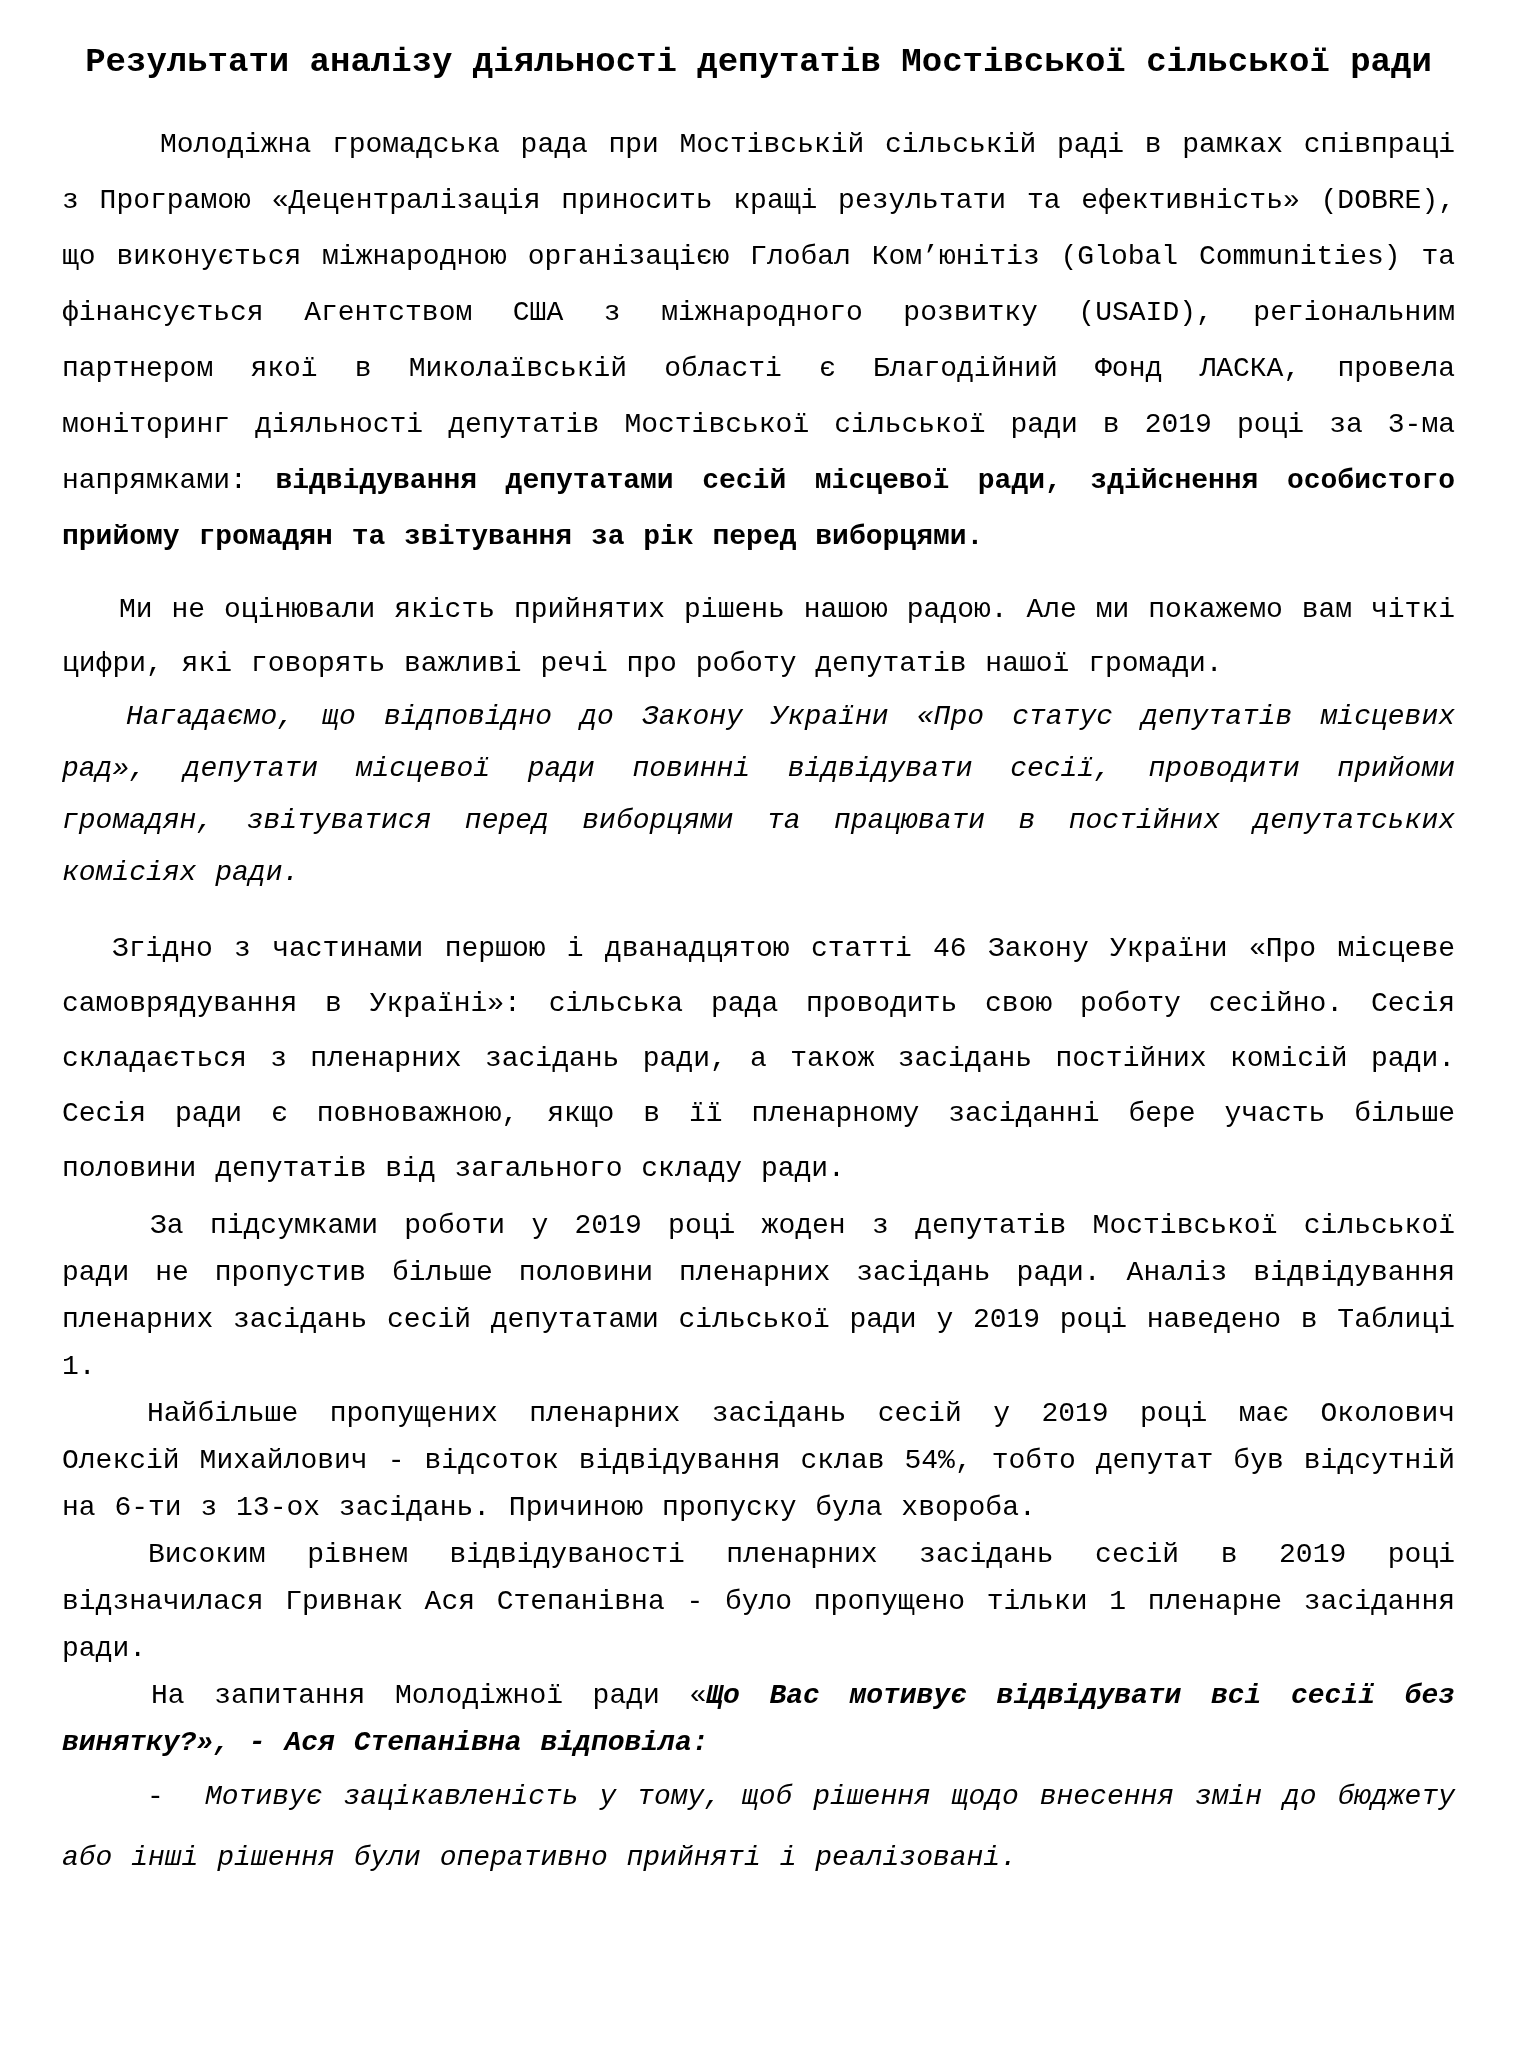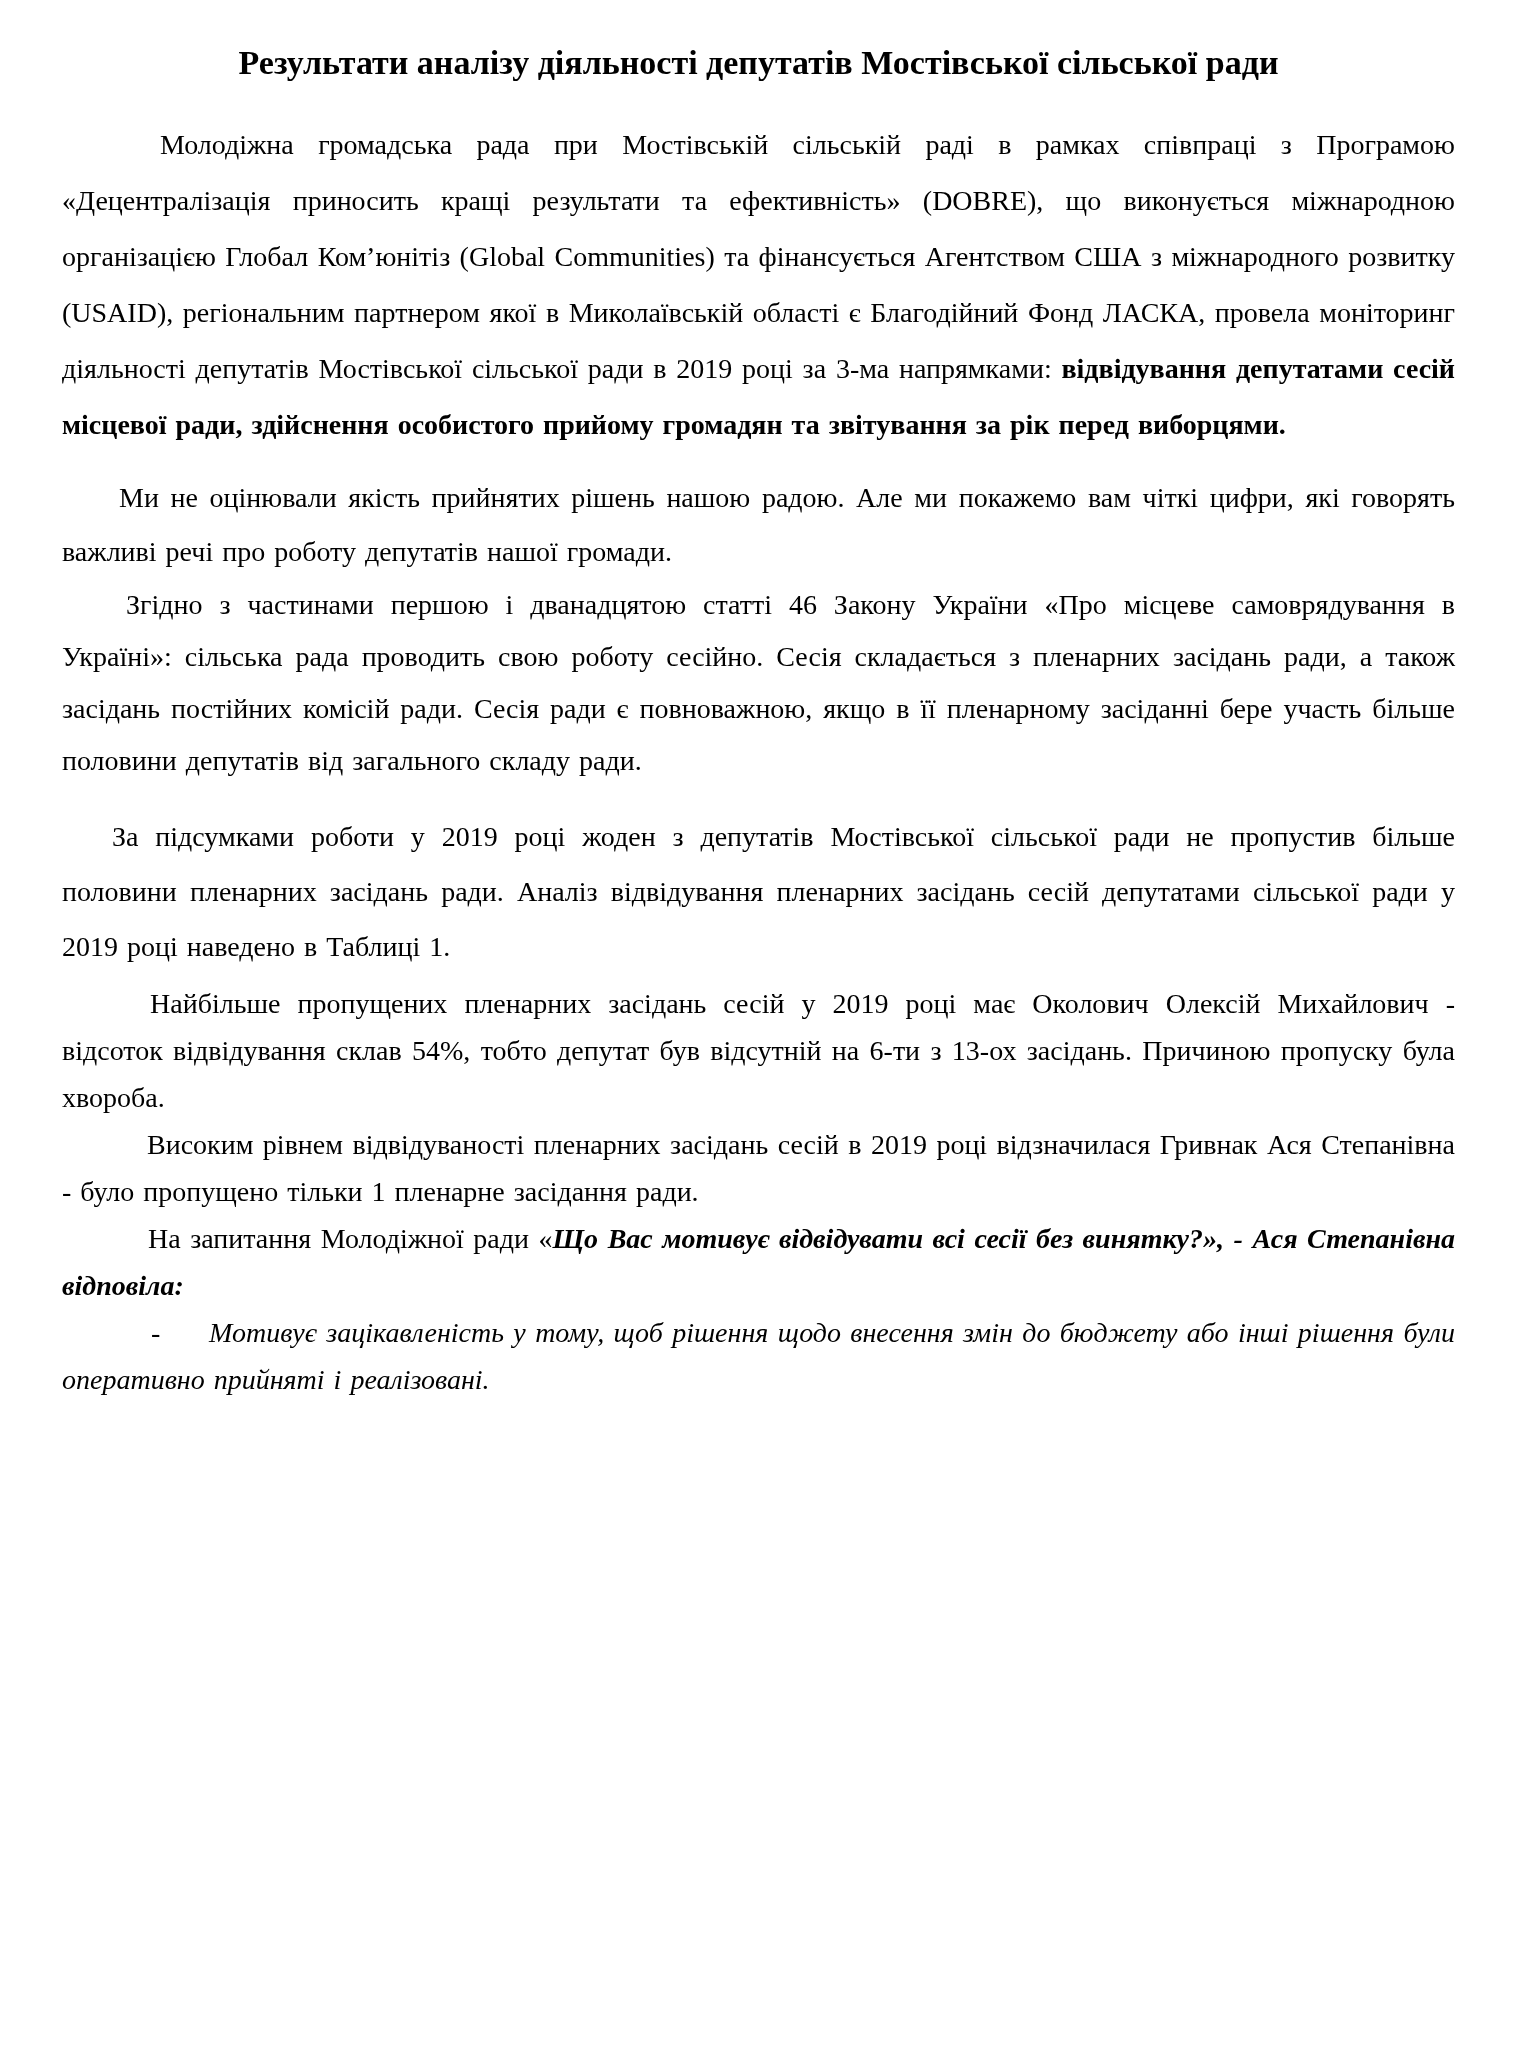--- a/index.html
+++ b/index.html
@@ -10,21 +10,21 @@
   .page {
     position: relative;
     width: 1513px;
     height: 2053px;
     margin: 0 auto;
     background: #ffffff;
     color: #000000;
     box-sizing: border-box;
     padding: 34px 58px 0 62px;
     overflow: hidden;
-    font-family: Liberation Serif, serif;
+    font-family: Liberation Mono, monospace;
   }
   .doc-title {
     font-size: 34px;
     line-height: 57px;
     font-weight: 700;
     text-align: center;
     margin: 0 0 26px 0;
   }
   .para {
     margin: 0;
@@ -53,20 +53,21 @@
   .run.bold-italic { font-weight: 700; font-style: italic; }
 </style>
 </head>
 <body>
 
 <main class="page">
   <h1 class="doc-title">Результати аналізу діяльності депутатів Мостівської сільської ради</h1>
   <div id="document-body">
       <p class="para"><span class="run normal">Молодіжна громадська рада при Мостівській сільській раді в рамках співпраці з Програмою «Децентралізація приносить кращі результати та ефективність» (DOBRE), що виконується міжнародною організацією Глобал Ком’юнітіз (Global Communities) та фінансується Агентством США з міжнародного розвитку (USAID), регіональним партнером якої в Миколаївській області є Благодійний Фонд ЛАСКА, провела моніторинг діяльності депутатів Мостівської сільської ради в 2019 році за 3-ма напрямками: </span><span class="run bold">відвідування депутатами сесій місцевої ради, здійснення особистого прийому громадян та звітування за рік перед виборцями.</span></p>
       <p class="para"><span class="run normal">Ми не оцінювали якість прийнятих рішень нашою радою. Але ми покажемо вам чіткі цифри, які говорять важливі речі про роботу депутатів нашої громади.</span></p>
+      <p class="para"><span class="run italic">Нагадаємо, що відповідно до Закону України «Про статус депутатів місцевих рад», депутати місцевої ради повинні відвідувати сесії, проводити прийоми громадян, звітуватися перед виборцями та працювати в постійних депутатських комісіях ради.</span></p>
       <p class="para"><span class="run normal">Згідно з частинами першою і дванадцятою статті 46 Закону України «Про місцеве самоврядування в Україні»: сільська рада проводить свою роботу сесійно. Сесія складається з пленарних засідань ради, а також засідань постійних комісій ради. Сесія ради є повноважною, якщо в її пленарному засіданні бере участь більше половини депутатів від загального складу ради.</span></p>
       <p class="para"><span class="run normal">За підсумками роботи у 2019 році жоден з депутатів Мостівської сільської ради не пропустив більше половини пленарних засідань ради. Аналіз відвідування пленарних засідань сесій депутатами сільської ради у 2019 році наведено в Таблиці 1.</span></p>
       <p class="para"><span class="run normal">Найбільше пропущених пленарних засідань сесій у 2019 році має Околович Олексій Михайлович - відсоток відвідування  склав 54%, тобто депутат був відсутній на 6-ти з 13-ох засідань. Причиною пропуску була хвороба.</span></p>
       <p class="para"><span class="run normal">Високим рівнем відвідуваності пленарних засідань сесій в 2019 році відзначилася  Гривнак Ася Степанівна - було пропущено тільки 1 пленарне засідання ради.</span></p>
       <p class="para"><span class="run normal">На запитання Молодіжної ради «</span><span class="run bold-italic">Що Вас мотивує відвідувати всі сесії без винятку?», - Ася Степанівна відповіла:</span></p>
       <p class="para list"><span class="marker">-</span><span class="run italic">Мотивує зацікавленість у тому, щоб рішення щодо внесення змін до бюджету або інші рішення були оперативно прийняті і реалізовані.</span></p>
     </div>
 </main>
 
 </body></html>

